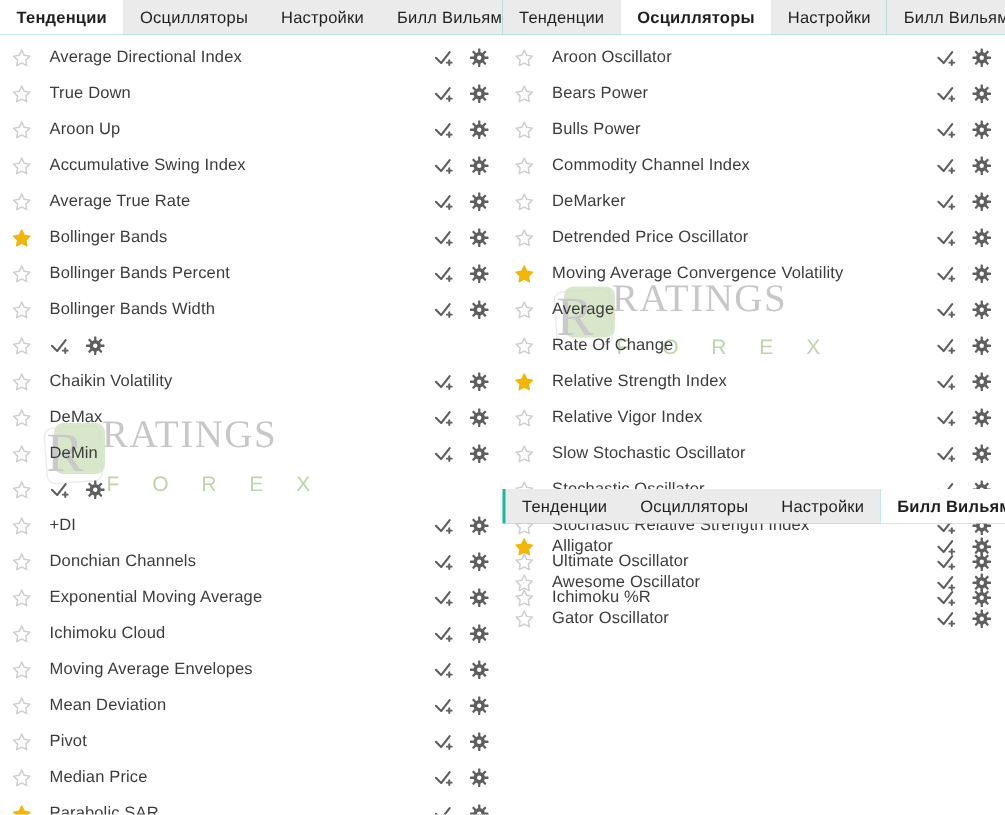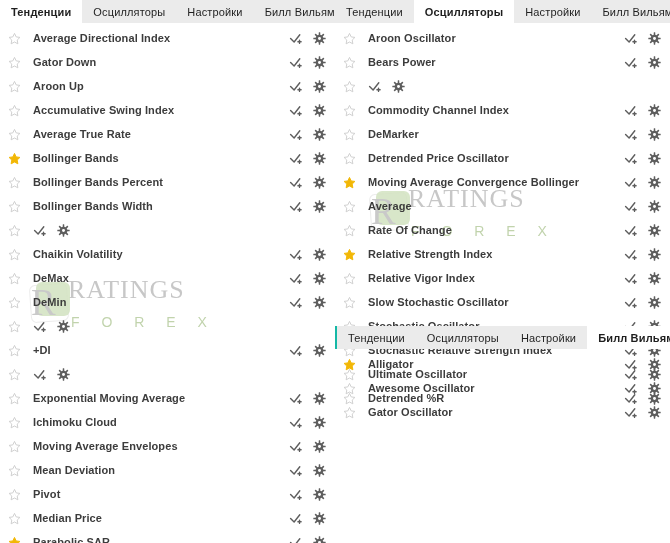--- a/index.html
+++ b/index.html
@@ -121,21 +121,20 @@
   .list {
     background: #ffffff00;
     padding-top: 3px;
   }
   .row {
     display: flex;
     align-items: center;
     height: 24px;
     padding: 0 0 0 8px;
     box-sizing: border-box;
-    font-weight: bold;
   }
   .star {
     flex: 0 0 auto;
     width: 13px;
     height: 13px;
     margin-right: 12px;
     position: relative;
     cursor: pointer;
     line-height: 0;
   }
@@ -229,21 +228,21 @@
             </svg>
           </span>
         </span>
       </div>
       <div class="row">
         <span class="star">
           <svg width="13" height="13" viewBox="0 0 24 24" fill="none" stroke="#cfcfcf" stroke-width="1.8" stroke-linejoin="round">
             <polygon points="12,2.6 15.1,9 22,10 17,14.9 18.2,21.8 12,18.5 5.8,21.8 7,14.9 2,10 8.9,9"></polygon>
           </svg>
         </span>
-        <span class="row-label">Gator Down</span>
+        <span class="row-label">True Down</span>
         <span class="row-actions">
           <span class="act">
             <svg width="14" height="13" viewBox="0 0 24 24" fill="none" stroke="#5e5e5e" stroke-width="2.6" stroke-linecap="round" stroke-linejoin="round">
               <polyline points="2,12 8.5,18.5 19,5"></polyline>
               <line x1="15.5" y1="18" x2="21.5" y2="18" stroke-width="2.4"></line>
               <line x1="18.5" y1="15" x2="18.5" y2="21" stroke-width="2.4"></line>
             </svg>
           </span>
           <span class="act">
             <svg width="13" height="13" viewBox="0 0 24 24">
@@ -630,20 +629,21 @@
             </svg>
           </span>
         </span>
       </div>
       <div class="row">
         <span class="star">
           <svg width="13" height="13" viewBox="0 0 24 24" fill="none" stroke="#cfcfcf" stroke-width="1.8" stroke-linejoin="round">
             <polygon points="12,2.6 15.1,9 22,10 17,14.9 18.2,21.8 12,18.5 5.8,21.8 7,14.9 2,10 8.9,9"></polygon>
           </svg>
         </span>
+        <span class="row-label">Donchian Channels</span>
         <span class="row-actions">
           <span class="act">
             <svg width="14" height="13" viewBox="0 0 24 24" fill="none" stroke="#5e5e5e" stroke-width="2.6" stroke-linecap="round" stroke-linejoin="round">
               <polyline points="2,12 8.5,18.5 19,5"></polyline>
               <line x1="15.5" y1="18" x2="21.5" y2="18" stroke-width="2.4"></line>
               <line x1="18.5" y1="15" x2="18.5" y2="21" stroke-width="2.4"></line>
             </svg>
           </span>
           <span class="act">
             <svg width="13" height="13" viewBox="0 0 24 24">
@@ -950,20 +950,21 @@
             </svg>
           </span>
         </span>
       </div>
       <div class="row">
         <span class="star">
           <svg width="13" height="13" viewBox="0 0 24 24" fill="none" stroke="#cfcfcf" stroke-width="1.8" stroke-linejoin="round">
             <polygon points="12,2.6 15.1,9 22,10 17,14.9 18.2,21.8 12,18.5 5.8,21.8 7,14.9 2,10 8.9,9"></polygon>
           </svg>
         </span>
+        <span class="row-label">Bulls Power</span>
         <span class="row-actions">
           <span class="act">
             <svg width="14" height="13" viewBox="0 0 24 24" fill="none" stroke="#5e5e5e" stroke-width="2.6" stroke-linecap="round" stroke-linejoin="round">
               <polyline points="2,12 8.5,18.5 19,5"></polyline>
               <line x1="15.5" y1="18" x2="21.5" y2="18" stroke-width="2.4"></line>
               <line x1="18.5" y1="15" x2="18.5" y2="21" stroke-width="2.4"></line>
             </svg>
           </span>
           <span class="act">
             <svg width="13" height="13" viewBox="0 0 24 24">
@@ -1073,21 +1074,21 @@
             </svg>
           </span>
         </span>
       </div>
       <div class="row">
         <span class="star">
           <svg width="13" height="13" viewBox="0 0 24 24" fill="#f2b705" stroke="#f2b705" stroke-width="1.8" stroke-linejoin="round">
             <polygon points="12,2.6 15.1,9 22,10 17,14.9 18.2,21.8 12,18.5 5.8,21.8 7,14.9 2,10 8.9,9"></polygon>
           </svg>
         </span>
-        <span class="row-label">Moving Average Convergence Bollinger</span>
+        <span class="row-label">Moving Average Convergence Volatility</span>
         <span class="row-actions">
           <span class="act">
             <svg width="14" height="13" viewBox="0 0 24 24" fill="none" stroke="#5e5e5e" stroke-width="2.6" stroke-linecap="round" stroke-linejoin="round">
               <polyline points="2,12 8.5,18.5 19,5"></polyline>
               <line x1="15.5" y1="18" x2="21.5" y2="18" stroke-width="2.4"></line>
               <line x1="18.5" y1="15" x2="18.5" y2="21" stroke-width="2.4"></line>
             </svg>
           </span>
           <span class="act">
             <svg width="13" height="13" viewBox="0 0 24 24">
@@ -1352,21 +1353,21 @@
             </svg>
           </span>
         </span>
       </div>
       <div class="row">
         <span class="star">
           <svg width="13" height="13" viewBox="0 0 24 24" fill="none" stroke="#cfcfcf" stroke-width="1.8" stroke-linejoin="round">
             <polygon points="12,2.6 15.1,9 22,10 17,14.9 18.2,21.8 12,18.5 5.8,21.8 7,14.9 2,10 8.9,9"></polygon>
           </svg>
         </span>
-        <span class="row-label">Detrended %R</span>
+        <span class="row-label">Ichimoku %R</span>
         <span class="row-actions">
           <span class="act">
             <svg width="14" height="13" viewBox="0 0 24 24" fill="none" stroke="#5e5e5e" stroke-width="2.6" stroke-linecap="round" stroke-linejoin="round">
               <polyline points="2,12 8.5,18.5 19,5"></polyline>
               <line x1="15.5" y1="18" x2="21.5" y2="18" stroke-width="2.4"></line>
               <line x1="18.5" y1="15" x2="18.5" y2="21" stroke-width="2.4"></line>
             </svg>
           </span>
           <span class="act">
             <svg width="13" height="13" viewBox="0 0 24 24">

